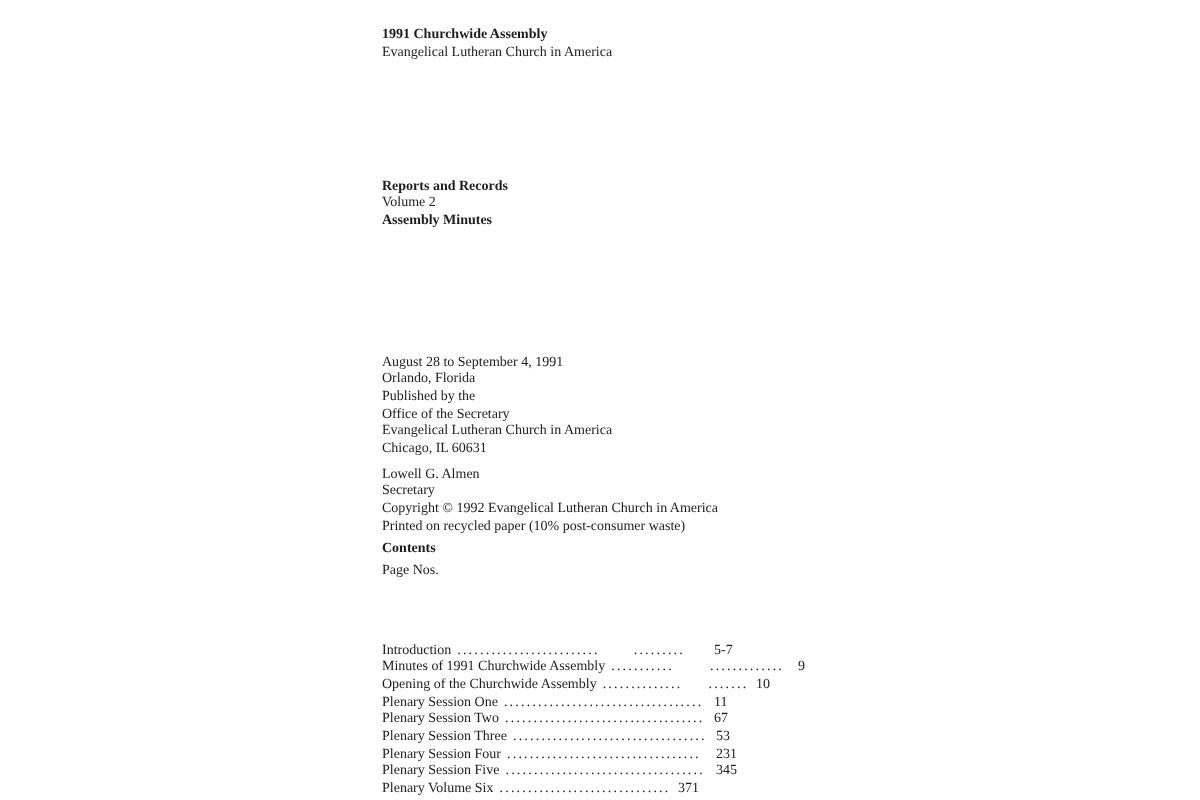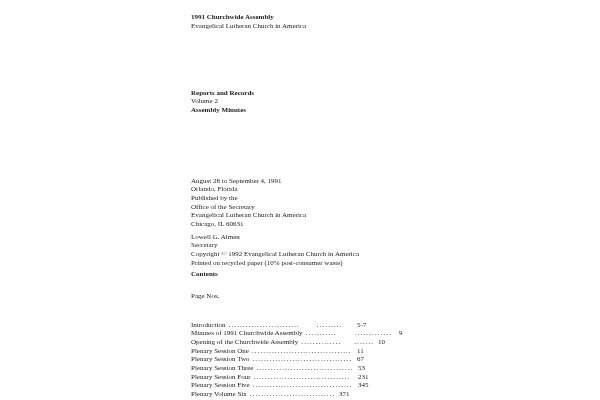--- a/index.html
+++ b/index.html
@@ -9,21 +9,21 @@
     color:#1c1c1c;
   }
   .sheet{position:relative;width:600px;height:300px;background:#ffffff;}
   .blk{position:absolute;left:191px;font-size:7px;line-height:8.7px;white-space:nowrap;}
   .bold{font-weight:bold;}
   .b-header{top:13px;}
   .b-volume{top:88.5px;}
   .b-pub{top:160.5px;margin-top:16px;}
   .b-credits{top:232.5px;}
   .b-contents{top:270px;}
-  .b-pagenos{top:292px;}
+  .b-pagenos{top:281px;}
   .b-toc{top:307.5px;margin-top:13px;}
   .toc-row{position:relative;height:8.7px;line-height:8.7px;}
   .lead{display:inline-block;overflow:hidden;white-space:nowrap;vertical-align:top;}
   .dots{letter-spacing:1.1px;}
   .d1{margin-left:3px;}
   .pg{position:absolute;top:0;}
   
   .b-toc .toc-row:nth-child(1)  .lead{width:162px} .b-toc .toc-row:nth-child(1)  .pg{left:166px} .b-toc .toc-row:nth-child(1) .d2{margin-left:17px}
   .b-toc .toc-row:nth-child(2)  .lead{width:204px} .b-toc .toc-row:nth-child(2)  .pg{left:208px} .b-toc .toc-row:nth-child(2) .d2{margin-left:18px}
   .b-toc .toc-row:nth-child(3)  .lead{width:183px} .b-toc .toc-row:nth-child(3)  .pg{left:187px} .b-toc .toc-row:nth-child(3) .d2{margin-left:13px}

